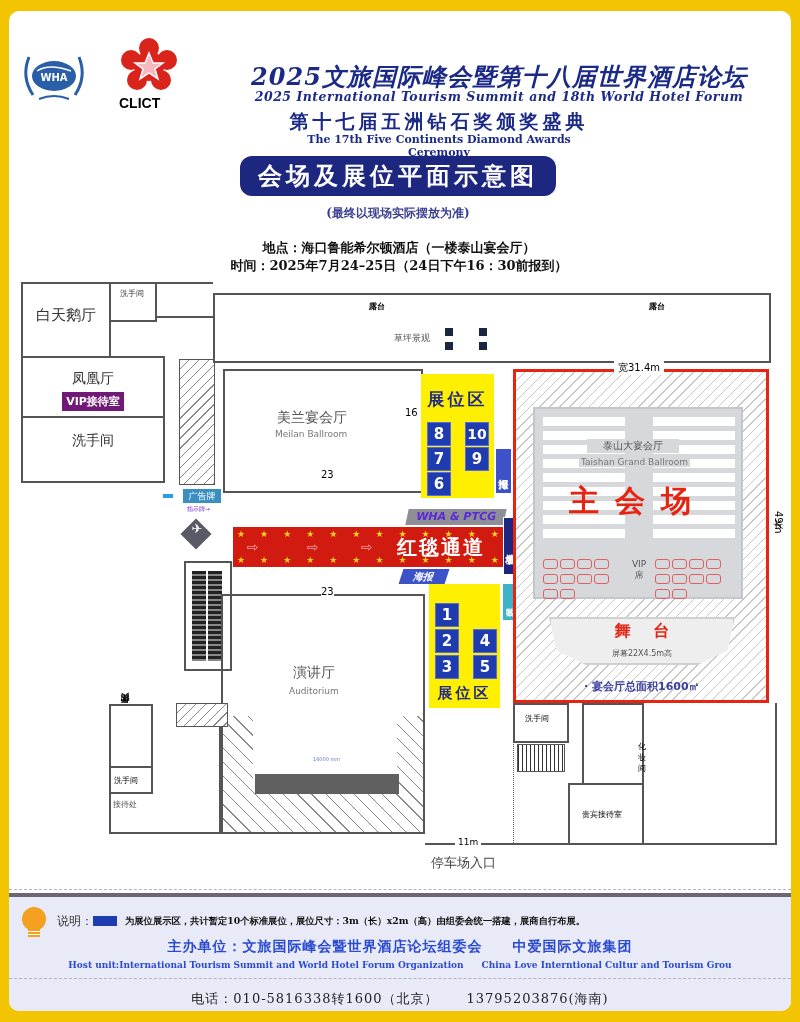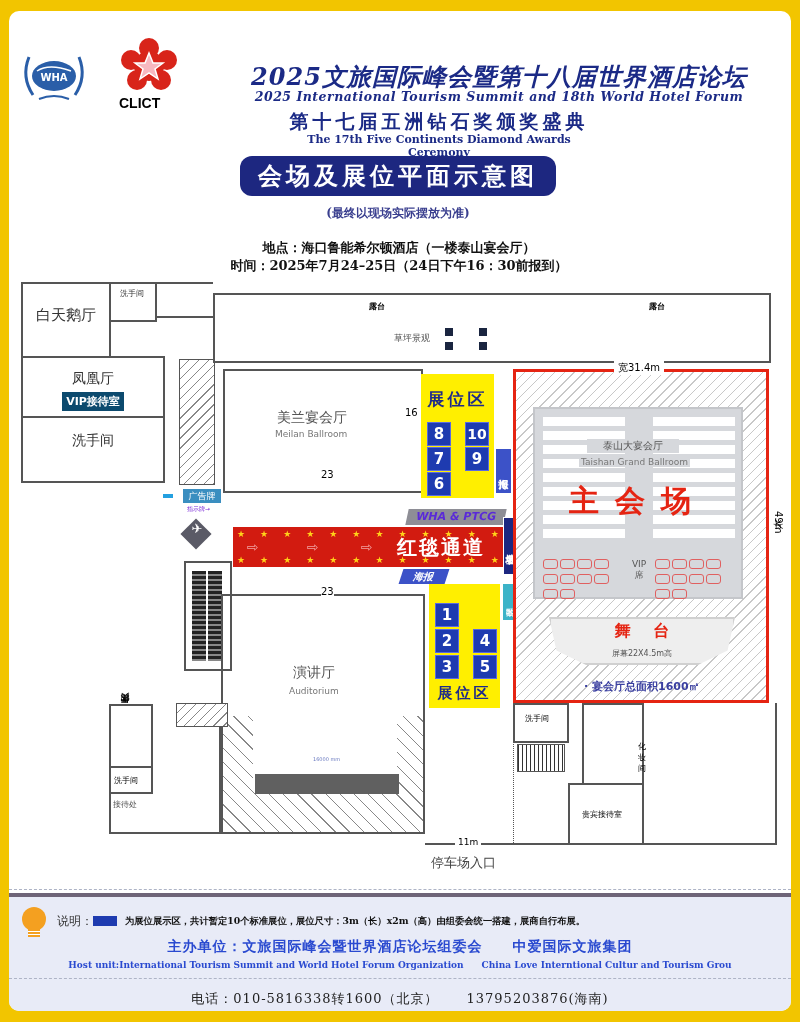--- a/index.html
+++ b/index.html
@@ -78,21 +78,21 @@
       <div class="room-label" style="margin-top:22px;font-size:15px;">白天鹅厅</div>
     </div>
     <div class="abs wall" style="left:100px;top:271px;width:48px;height:40px;border-left:none;border-top:2px solid #555;">
       <div class="room-label" style="font-size:8px;margin-top:4px;">洗手间</div>
     </div>
     <div class="abs line" style="left:148px;top:271px;width:56px;height:2px;"></div>
     <div class="abs line" style="left:148px;top:305px;width:56px;height:2px;"></div>
 
     <div class="abs wall" style="left:12px;top:345px;width:144px;height:62px;">
       <div class="room-label" style="margin-top:12px;font-size:14px;">凤凰厅</div>
-      <div style="margin:4px auto 0;width:62px;background:#0c4a6e;color:#fff;font-size:11px;font-weight:bold;text-align:center;padding:2px 0;">VIP接待室</div>
+      <div style="margin:4px auto 0;width:62px;background:#701a75;color:#fff;font-size:11px;font-weight:bold;text-align:center;padding:2px 0;">VIP接待室</div>
     </div>
     <div class="abs wall" style="left:12px;top:405px;width:144px;height:67px;">
       <div class="room-label" style="margin-top:14px;font-size:14px;">洗手间</div>
     </div>
 
     <div class="abs hatch" style="left:170px;top:348px;width:36px;height:126px;"></div>
 
     <div class="abs wall" style="left:204px;top:282px;width:558px;height:70px;border-bottom:2px solid #555;"></div>
     <div class="abs" style="left:360px;top:290px;font-size:8px;font-weight:bold;">露台</div>
     <div class="abs" style="left:640px;top:290px;font-size:8px;font-weight:bold;">露台</div>

